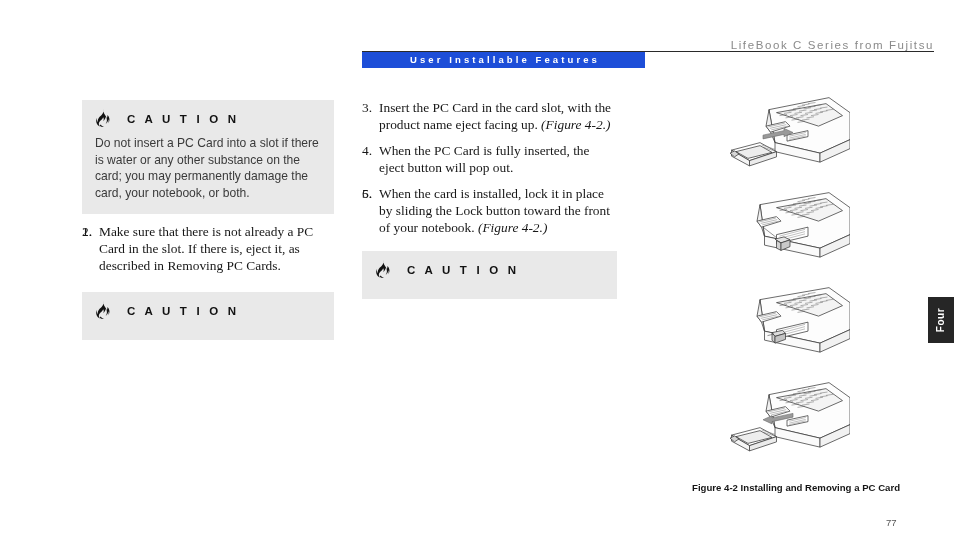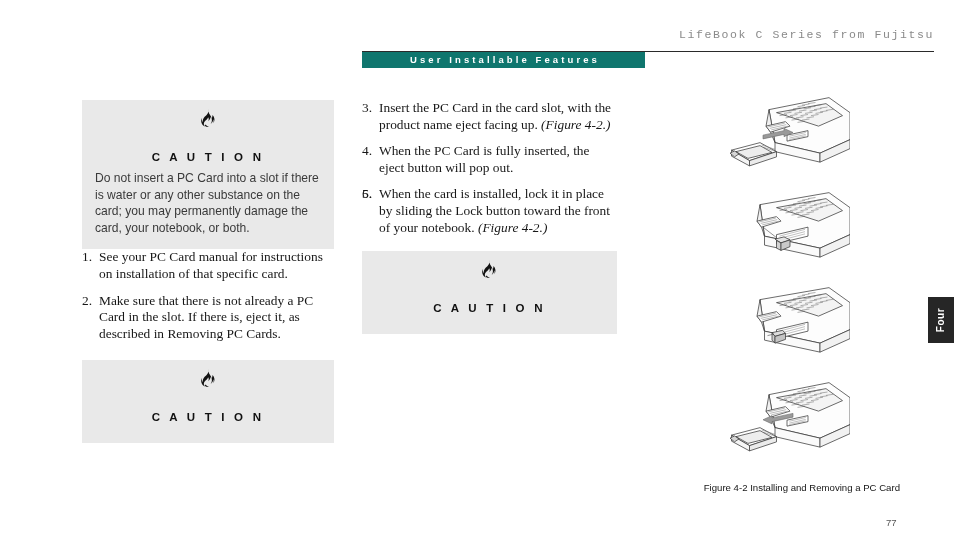--- a/index.html
+++ b/index.html
@@ -12,43 +12,43 @@
     height: 557px;
     position: relative;
     overflow: hidden;
     font-family: "Liberation Serif", serif;
     color: #1a1a1a;
   }
 
   
   .header-title {
     position: absolute;
-    top: 28px;
+    top: 39px;
     right: 20px;
-    font-family: Liberation Mono, monospace;
+    font-family: Liberation Sans, sans-serif;
     font-size: 11.5px;
     letter-spacing: 1.6px;
     color: #8a8a8a;
     white-space: nowrap;
   }
   .header-rule {
     position: absolute;
     left: 362px;
     right: 20px;
     top: 51px;
     height: 1px;
     background: #2a2a2a;
   }
   .section-banner {
     position: absolute;
     left: 362px;
     top: 52px;
     width: 283px;
     height: 16px;
-    background: #0f766e;
+    background: #1d4ed8;
     color: #ffffff;
     font-family: "Liberation Sans", sans-serif;
     font-size: 9.5px;
     font-weight: bold;
     letter-spacing: 3.1px;
     text-align: center;
     line-height: 16px;
     box-sizing: border-box;
     padding-left: 3px;
   }
@@ -75,23 +75,22 @@
 
   
   .caution {
     background: #e9e9e9;
     padding: 9px 13px 13px 13px;
     box-sizing: border-box;
   }
   .caution-head {
     display: flex;
     align-items: center;
-    gap: 23px;
+    gap: 15px;
     margin-bottom: 7px;
-    flex-direction: column;
   }
   .flame-icon {
     width: 17px;
     height: 19px;
     display: block;
     flex: none;
   }
   .caution-title {
     font-family: "Liberation Sans", sans-serif;
     font-size: 11.5px;
@@ -141,21 +140,21 @@
 
   
   .fig {
     display: block;
     margin: 0 0 0 70px;
   }
   .fig + .fig { margin-top: 1px; }
   .fig-caption {
     font-family: "Liberation Sans", sans-serif;
     font-size: 9.6px;
-    font-weight: normal;
+    font-weight: bold;
     color: #161616;
     text-align: right;
     margin-top: 7px;
     padding-right: 22px;
   }
 
   
   .side-tab {
     position: absolute;
     left: 928px;
@@ -210,21 +209,20 @@
       </svg>
       <div class="caution-title">C A U T I O N</div>
     </div>
     <div class="caution-body">Do not insert a PC Card into a slot if there is water or any other substance on the card; you may permanently damage the card, your notebook, or both.</div>
   </div>
 
 
   <ol class="steps">
     <li>
       <span class="num">1.</span>
-      <span>See your PC Card manual for instructions on installation of that specific card.</span>
     </li>
     <li>
       <span class="num">2.</span>
       <span>Make sure that there is not already a PC Card in the slot. If there is, eject it, as described in Removing PC Cards.</span>
     </li>
   </ol>
 
   <div class="caution gap-top-18">
     <div class="caution-head">
       <svg class="flame-icon" viewBox="0 0 34 40">

